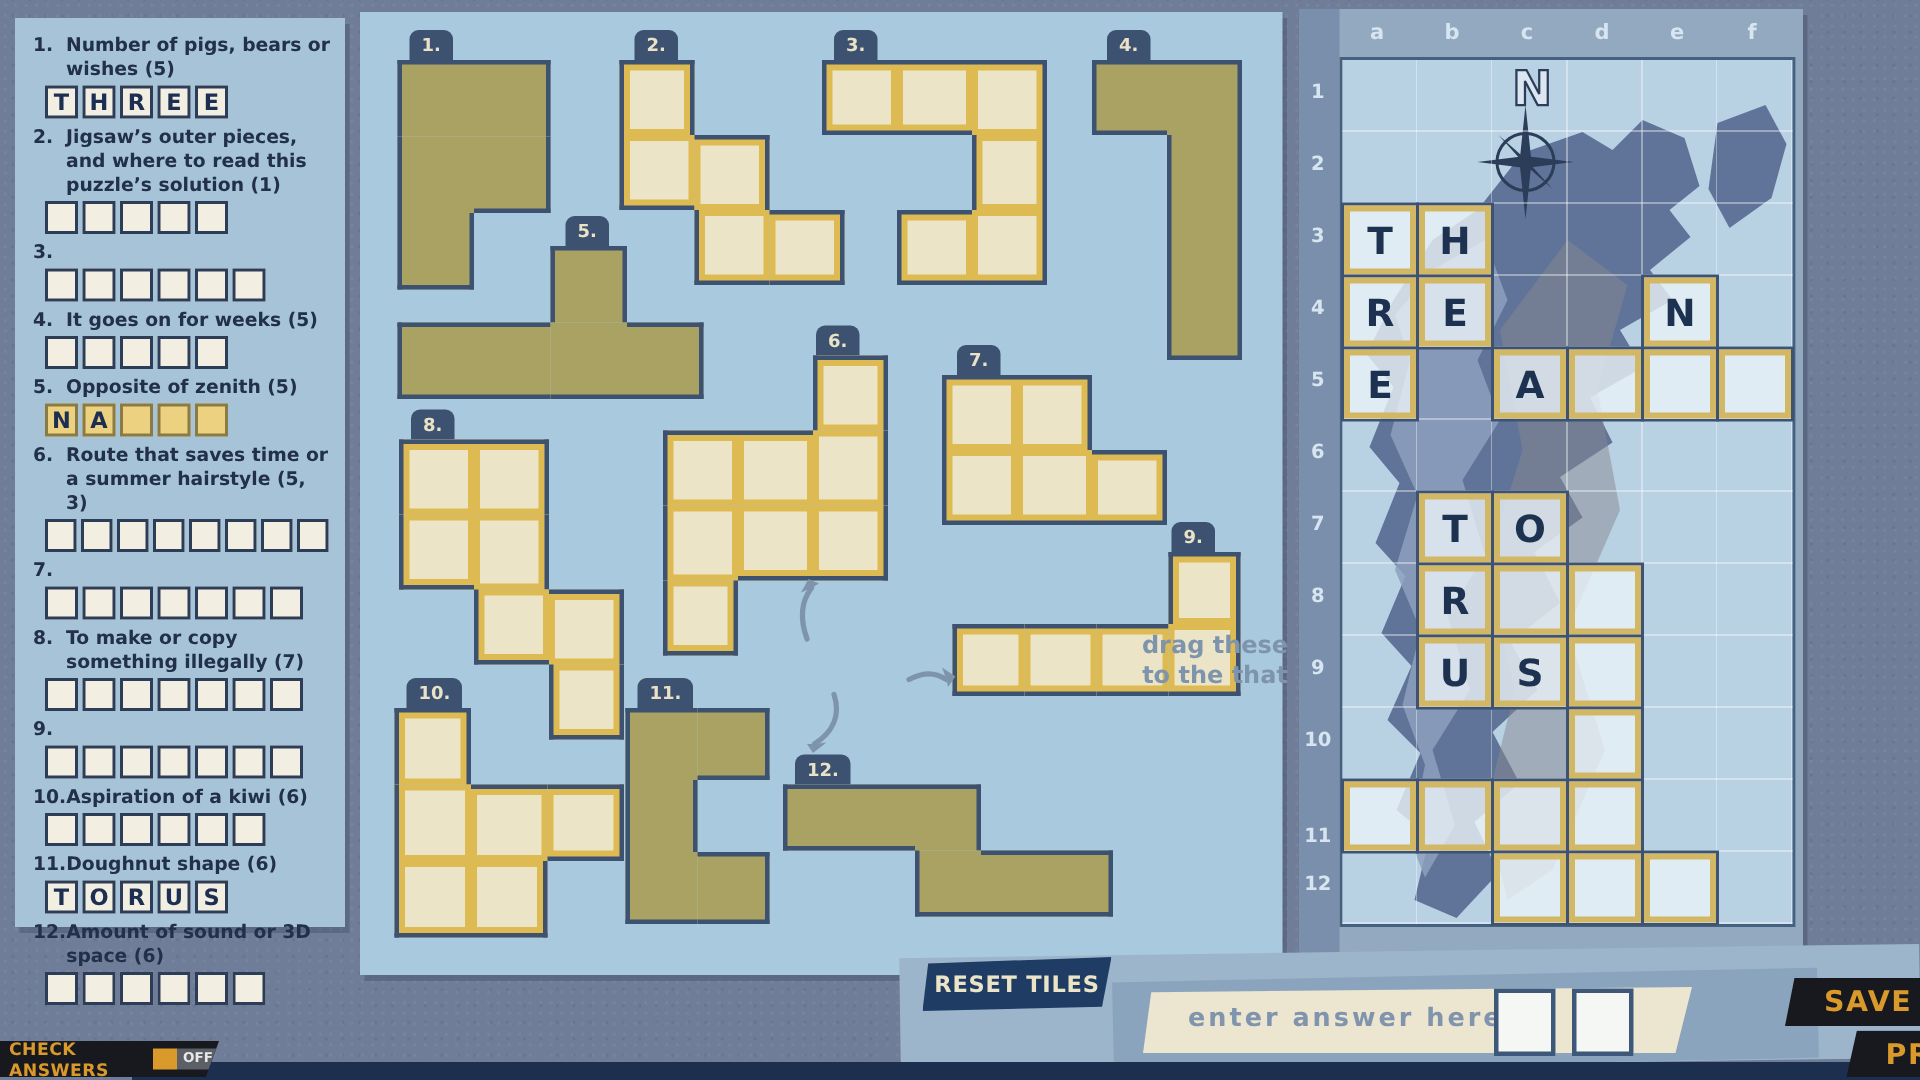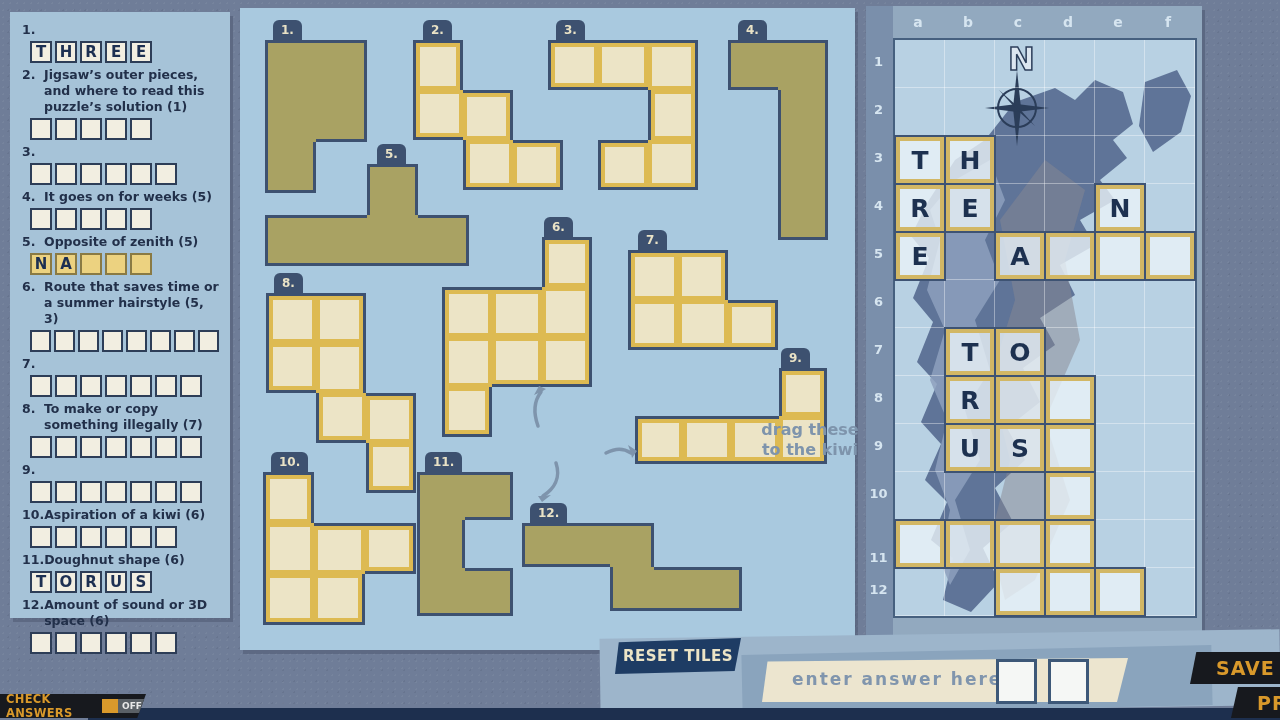--- a/index.html
+++ b/index.html
@@ -86,20 +86,21 @@
 </head>
 <body>
 
 <div class="stage">
 
   <div class="clue-panel">
     <div>
         <div class="clue">
           <div class="clue-head">
             <div class="clue-num">1.</div>
+            <div class="clue-text">Number of pigs, bears or wishes (5)</div>
           </div>
           <div class="cells">
             <div class="cellbox">T</div>
             <div class="cellbox">H</div>
             <div class="cellbox">R</div>
             <div class="cellbox">E</div>
             <div class="cellbox">E</div>
           </div>
         </div>
         <div class="clue">
@@ -443,21 +444,21 @@
           <div class="tray-cell placed" style="left: 0px; top: 0px; width: 44px; height: 44px; border-width: 3px 0px 3px 3px;"></div>
           <div class="tray-cell placed" style="left: 44px; top: 0px; width: 44px; height: 44px; border-width: 3px 0px;"></div>
           <div class="tray-cell placed" style="left: 88px; top: 0px; width: 44px; height: 44px; border-width: 3px 3px 0px 0px;"></div>
           <div class="tray-cell placed" style="left: 88px; top: 44px; width: 44px; height: 44px; border-width: 0px 0px 3px 3px;"></div>
           <div class="tray-cell placed" style="left: 132px; top: 44px; width: 44px; height: 44px; border-width: 3px 0px;"></div>
           <div class="tray-cell placed" style="left: 176px; top: 44px; width: 44px; height: 44px; border-width: 3px 3px 3px 0px;"></div>
         </div>
       </div>
     <div class="drag-hint">
       <div>drag these</div>
-      <div>to the kiwi</div>
+      <div>to the that</div>
     </div>
     <svg class="tray-arrows" width="615" height="642" viewBox="0 0 615 642">
       <g fill="none" stroke="#7e94ac" stroke-width="3.5" stroke-linecap="round">
         <path d="M298,418 C293,404 294,393 301,384"></path>
         <path d="M366,445 C376,440 383,440 391,445"></path>
         <path d="M316,455 C321,470 314,481 303,488"></path>
       </g>
       <g fill="#7e94ac">
         <polygon points="301,384 294,387 299,378 306,381"></polygon>
         <polygon points="391,445 388,437 397,443 392,450"></polygon>

